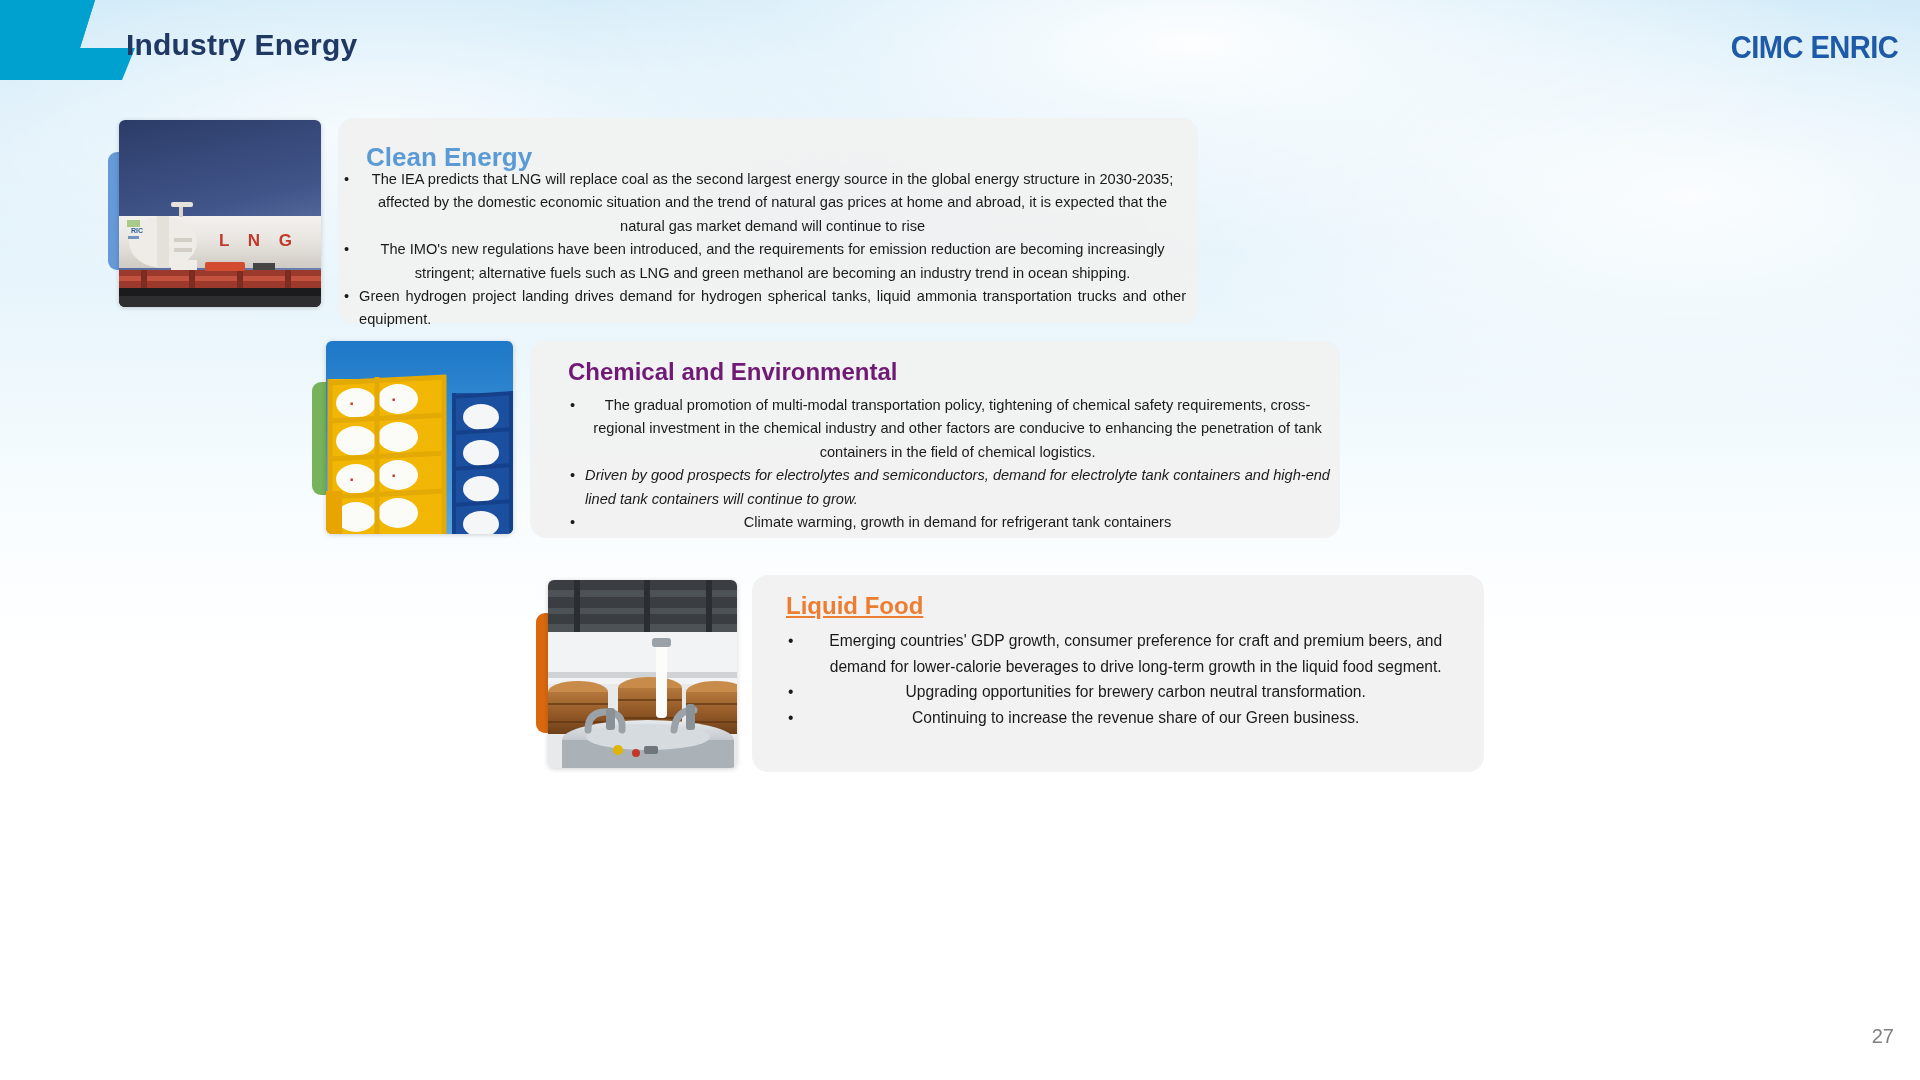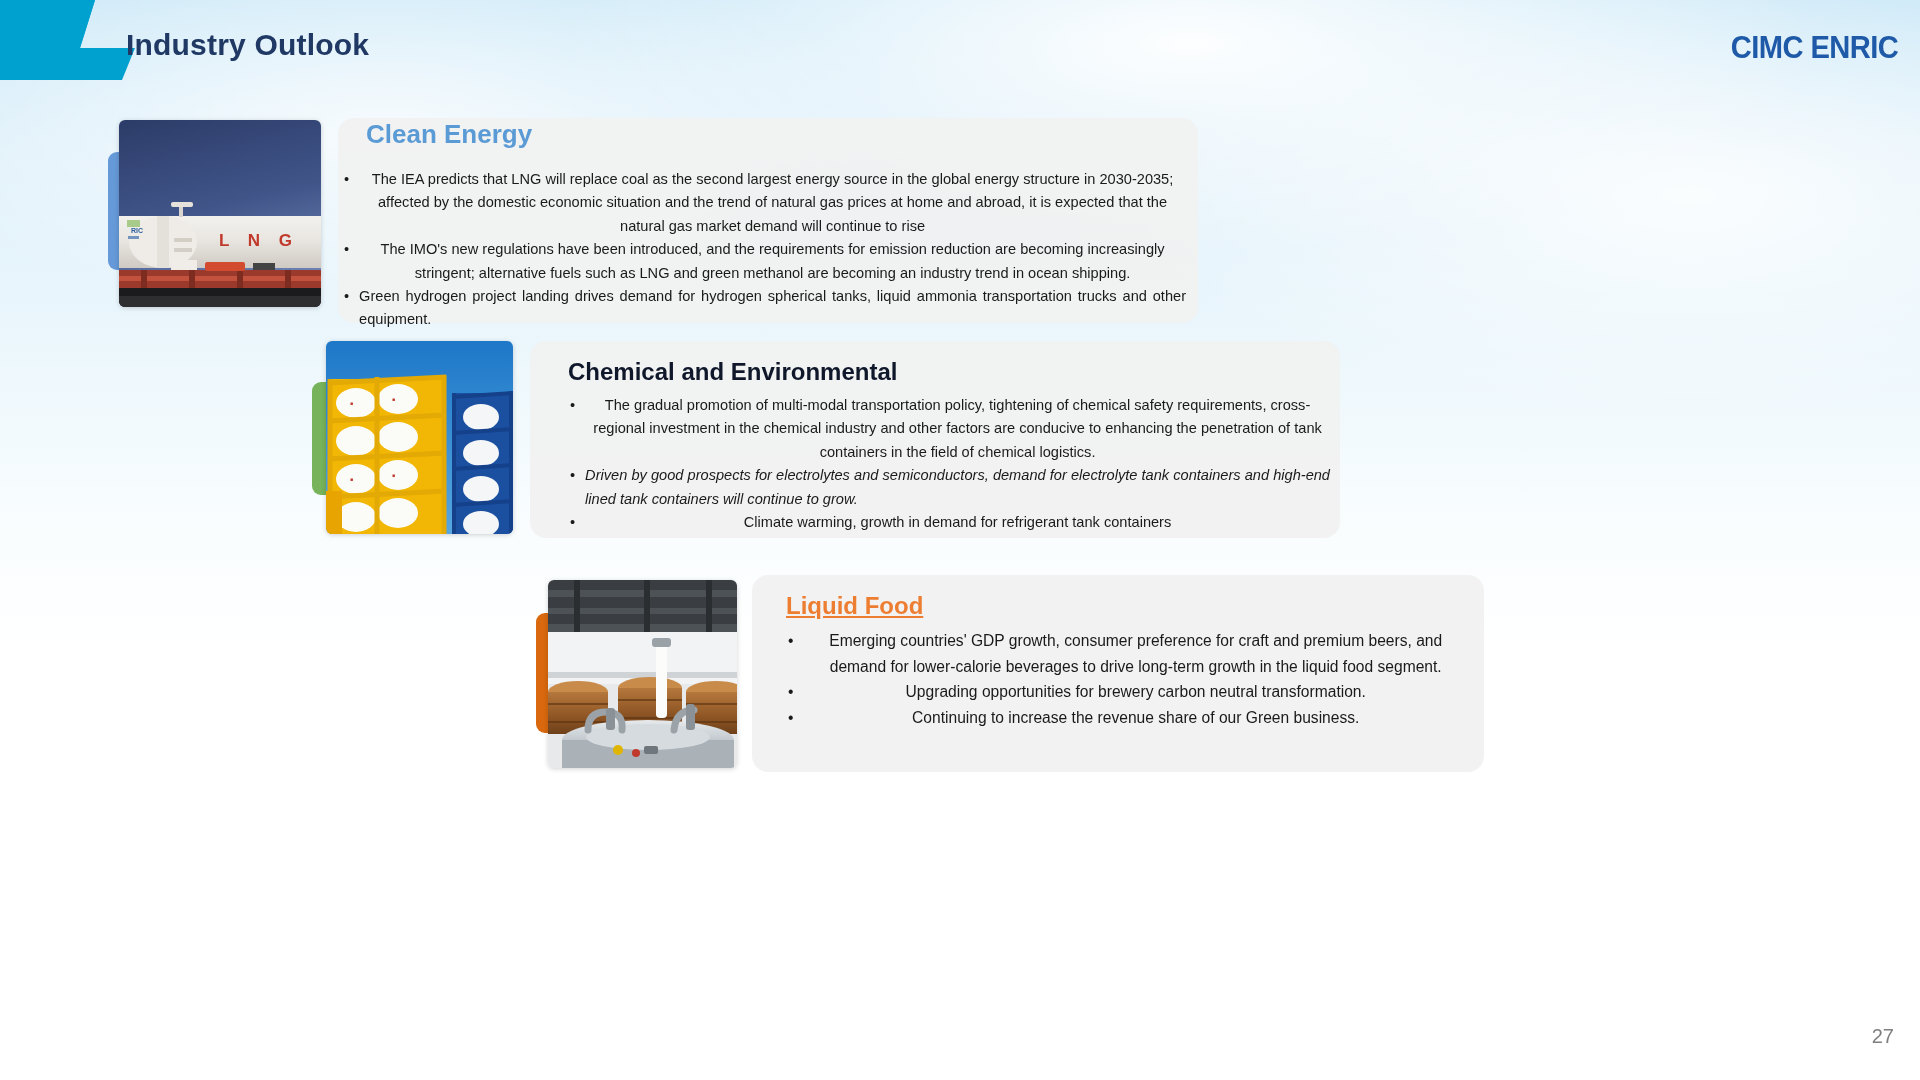--- a/index.html
+++ b/index.html
@@ -67,30 +67,30 @@
     flex:0 0 auto;
     margin-right:10px;
     line-height:inherit;
   }
   .bullet .txt { flex:1 1 auto;text-align:center; }
 
   
   #card1-panel { left:338px; top:118px; width:860px; height:205px; }
   #card1-tab   { left:108px; top:152px; width:42px;  height:118px; background:#6699D8; }
   #card1-photo { left:119px; top:120px; width:202px; height:187px; }
-  #card1-title { left:28px;  top:1px;  font-size:26px; color:#5B9BD5; }
+  #card1-title { left:28px;  top:24px;  font-size:26px; color:#5B9BD5; }
   #card1-bullets { left:6px; top:50px; width:852px; font-size:14.6px; line-height:23.4px; }
   #card1-bullets .bullet { margin-bottom:0px; padding-right:10px; }
   #card1-bullets .b3 .txt { text-align:justify; }
 
   
   #card2-panel { left:530px; top:341px; width:810px; height:197px; }
   #card2-tab   { left:312px; top:382px; width:40px;  height:113px; background:#76B35A; }
   #card2-photo { left:326px; top:341px; width:187px; height:193px; }
-  #card2-title { left:38px;  top:17px;  font-size:24px; color:#0f172a; }
+  #card2-title { left:38px;  top:17px;  font-size:24px; color:#701a75; }
   #card2-bullets { left:40px; top:53px; width:760px; font-size:14.6px; line-height:23.4px; }
   #card2-bullets .b2 .txt { text-align:justify;font-style:italic; }
 
   
   #card3-panel { left:752px; top:575px; width:732px; height:197px; }
   #card3-tab   { left:536px; top:613px; width:36px;  height:120px; background:#D9680E; }
   #card3-photo { left:548px; top:580px; width:189px; height:188px; }
   #card3-title { left:34px;  top:17px;  font-size:24px; color:#ED7D31;text-decoration:underline; }
   #card3-bullets { left:36px; top:53px; width:680px; font-size:15.6px; line-height:25.6px; }
 
@@ -104,21 +104,21 @@
 <body>
 
 <div id="slide">
 
   <div class="hdr-flag">
     <svg viewBox="0 0 135 80" xmlns="http://www.w3.org/2000/svg">
       <polygon points="0,0 95,0 80,48 135,48 122,80 0,80" fill="#00A0CF"></polygon>
       <polygon points="0,0 95,0 80,48 0,48" fill="#00A0CF"></polygon>
     </svg>
   </div>
-  <div class="hdr-title">Industry Outlook</div>
+  <div class="hdr-title">Industry Energy</div>
   <div class="hdr-logo">CIMC ENRIC</div>
 
   <div class="panel" id="card1-panel">
     <div class="panel-inner">
       <div class="card-title" id="card1-title">Clean Energy</div>
       <div class="bullets" id="card1-bullets">
         <div class="bullet b1">
           <span class="dot">•</span>
           <span class="txt">The IEA predicts that LNG will replace coal as the second largest energy source in the global energy structure in 2030-2035; affected by the domestic economic situation and the trend of natural gas prices at home and abroad, it is expected that the natural gas market demand will continue to rise</span>
         </div>

